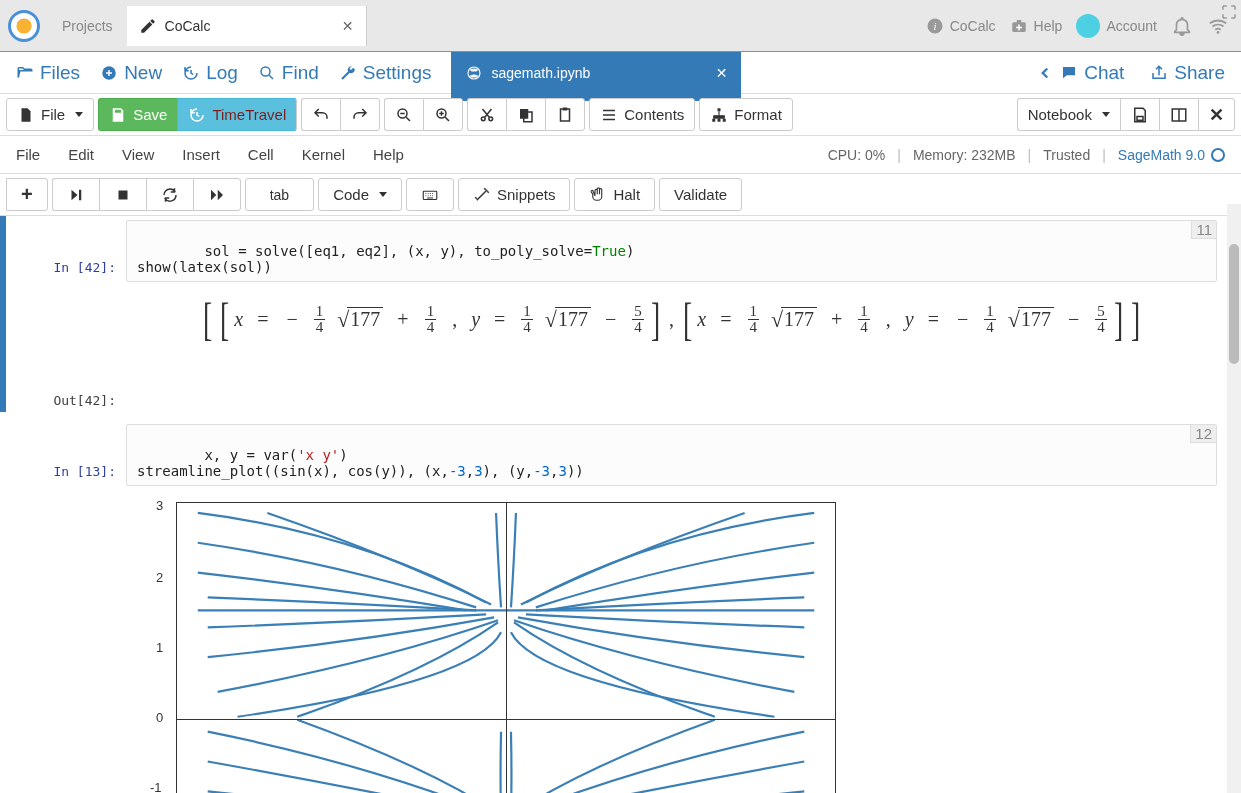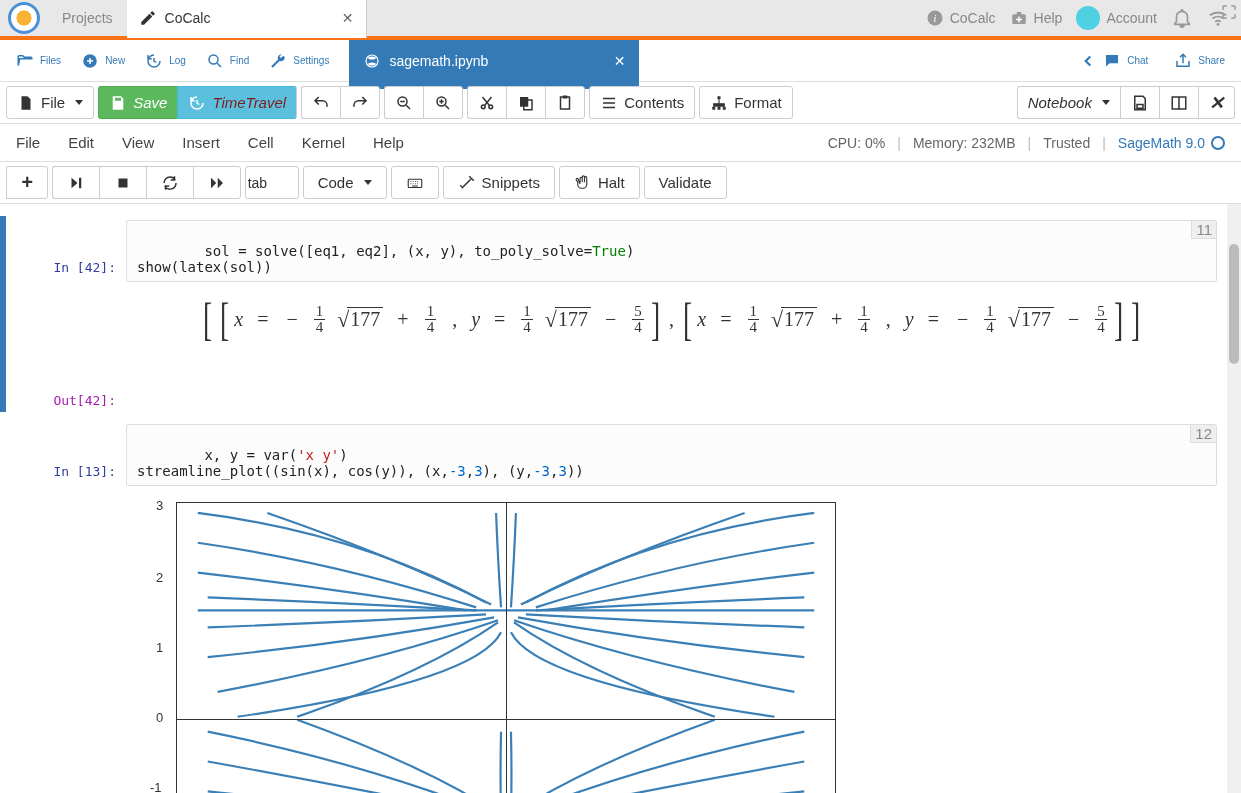--- a/index.html
+++ b/index.html
@@ -1,71 +1,71 @@
 <!DOCTYPE html>
 <html><head>
 <meta charset="utf-8">
 <style>
 * { box-sizing: border-box; margin: 0; padding: 0; }
 body { font-family: "Helvetica Neue", Arial, sans-serif; font-size: 14px; color: #333; background: #fff; width: 1241px; height: 793px; overflow: hidden; }
 
 
-.top-bar { display: flex; align-items: center; background: #e8e8e8; height: 40px; border-bottom: 4px solid #f97316; position: relative; }
+.top-bar { display: flex; align-items: center; background: #e8e8e8; height: 52px; border-bottom: 1px solid #f97316; position: relative; }
 .logo { width: 32px; height: 32px; margin: 0 8px; border-radius: 50%; border: 3px solid #4a90d9; background: radial-gradient(circle, #f9b233 40%, #fff 42%); display: flex; align-items: center; justify-content: center; }
 .proj-label { color: #888; padding: 0 14px; }
 .top-tab { display: flex; align-items: center; background: #fff; height: 40px; padding: 0 12px; gap: 8px; border-right: 1px solid #ccc; min-width: 240px; }
 .top-tab .close-x { margin-left: auto; color: #666; cursor: pointer; }
 .top-right { margin-left: auto; display: flex; align-items: center; gap: 14px; padding-right: 12px; color: #888; }
 .top-right .item { display: flex; align-items: center; gap: 6px; cursor: pointer; }
 .avatar { width: 24px; height: 24px; border-radius: 50%; background: #4dd0e1; display: inline-block; }
 .icon-svg { width: 18px; height: 18px; fill: currentColor; }
 
 
 .proj-toolbar { display: flex; align-items: center; height: 42px; padding: 0 8px; gap: 4px; border-bottom: 1px solid #ddd; }
-.pt-item { display: flex; align-items: center; gap: 6px; color: #337ab7; padding: 4px 8px; cursor: pointer; font-size: 10px; }
+.pt-item { display: flex; align-items: center; gap: 6px; color: #337ab7; padding: 4px 8px; cursor: pointer; font-size: 19px; }
 .file-tab { display: flex; align-items: center; gap: 8px; background: #337ab7; color: #fff; height: 56px; padding: 0 14px; border-radius: 4px 4px 0 0; margin-left: 8px; min-width: 290px; }
 .file-tab .close-x { margin-left: auto; color: #fff; cursor: pointer; }
 .proj-toolbar-right { margin-left: auto; display: flex; gap: 10px; justify-content: flex-end; }
 
 
 .editor-toolbar { display: flex; align-items: stretch; height: 42px; padding: 4px 6px; gap: 4px; border-bottom: 1px solid #ddd; }
 .btn { display: flex; align-items: center; gap: 6px; background: #fff; border: 1px solid #ccc; border-radius: 3px; padding: 0 10px; cursor: pointer; font-size: 15px; color: #333; white-space: nowrap; }
-.btn-group { display: flex; font-style: italic; }
+.btn-group { display: flex; }
 .btn-group .btn { border-radius: 0; border-right: none; }
 .btn-group .btn:first-child { border-radius: 3px 0 0 3px; }
 .btn-group .btn:last-child { border-radius: 0 3px 3px 0; border-right: 1px solid #ccc; }
 .btn-green { background: #5cb85c; color: #fff; border-color: #4cae4c; }
 .btn-blue { background: #5bc0de; color: #7f1d1d; border-color: #46b8da; }
 .caret { display: inline-block; width: 0; height: 0; border-left: 4px solid transparent; border-right: 4px solid transparent; border-top: 5px solid currentColor; margin-left: 4px; }
 .editor-toolbar .spacer { flex: 1; }
 
 
 .menu-bar { display: flex; align-items: center; height: 38px; padding: 0 16px; gap: 28px; border-bottom: 1px solid #ddd; font-size: 15px; color: #444; }
 .menu-bar .menu-item { cursor: pointer; }
 .menu-right { margin-left: auto; display: flex; align-items: center; gap: 12px; font-size: 14px; color: #666; }
 .menu-right .sep { color: #bbb; }
 .kernel-name { color: #337ab7; display: flex; align-items: center; gap: 6px; cursor: pointer; }
 .kernel-dot { width: 14px; height: 14px; border: 2px solid #337ab7; border-radius: 50%; display: inline-block; }
 
 
 .cell-toolbar { display: flex; align-items: stretch; height: 42px; padding: 4px 6px; gap: 4px; border-bottom: 1px solid #ddd; }
 .cell-toolbar .btn { padding: 0 14px; }
-.input-tab { border: 1px solid #ccc; border-radius: 3px; padding: 0 2px; display: flex; align-items: center; background: #fff; min-width: 54px; }
+.input-tab { border: 1px solid #ccc; border-radius: 3px; padding: 0 24px; display: flex; align-items: center; background: #fff; min-width: 54px; }
 
 
 .notebook { position: absolute; top: 204px; bottom: 0; left: 0; right: 14px; overflow-y: auto; padding: 12px 0 20px 0; }
 .scrollbar-track { position: absolute; right: 0; top: 204px; bottom: 0; width: 14px; background: #f0f0f0; }
 .scrollbar-thumb { position: absolute; top: 40px; width: 10px; left: 2px; height: 120px; background: #bbb; border-radius: 5px; }
 
 .cell { display: flex; padding: 4px 10px 4px 0; margin-bottom: 8px; position: relative; }
 .cell.selected { border-left: 6px solid #337ab7; }
 .cell:not(.selected) { border-left: 6px solid transparent; }
 .prompt-col { width: 120px; text-align: right; padding: 6px 10px 0 0; font-family: monospace; font-size: 13px; flex-shrink: 0; margin-top: 34px; }
 .prompt-in { color: #303f9f; }
-.prompt-out { color: #a21caf; }
+.prompt-out { color: #404040; }
 .cell-body { flex: 1; }
 .code-area { border: 1px solid #ddd; border-radius: 2px; background: #fcfcfc; padding: 6px 10px; font-family: monospace; font-size: 14px; white-space: pre; position: relative; color: #222;}
 .line-num-badge { position: absolute; top: 0; right: 0; background: #eee; color: #888; font-size: 15px; padding: 0 4px; border-left: 1px solid #ddd; border-bottom: 1px solid #ddd; font-family: sans-serif;}
 .output-area { padding: 10px 0; }
 
 
 .math-output { font-family: "Cambria Math", "Times New Roman", serif; font-size: 20px; text-align: center; padding: 12px 0; display: flex; justify-content: center; align-items: center; gap: 2px; }
 .bigdelim { font-size: 46px; line-height: 0.6; display: inline-block; transform: scaleX(0.6); }
 .inner-eq { display: inline-flex; align-items: center; gap: 10px; font-style: italic;}
 .frac { display: inline-flex; flex-direction: column; align-items: center; font-size: 15px; line-height: 1; margin: 0 2px; font-style: normal;}

